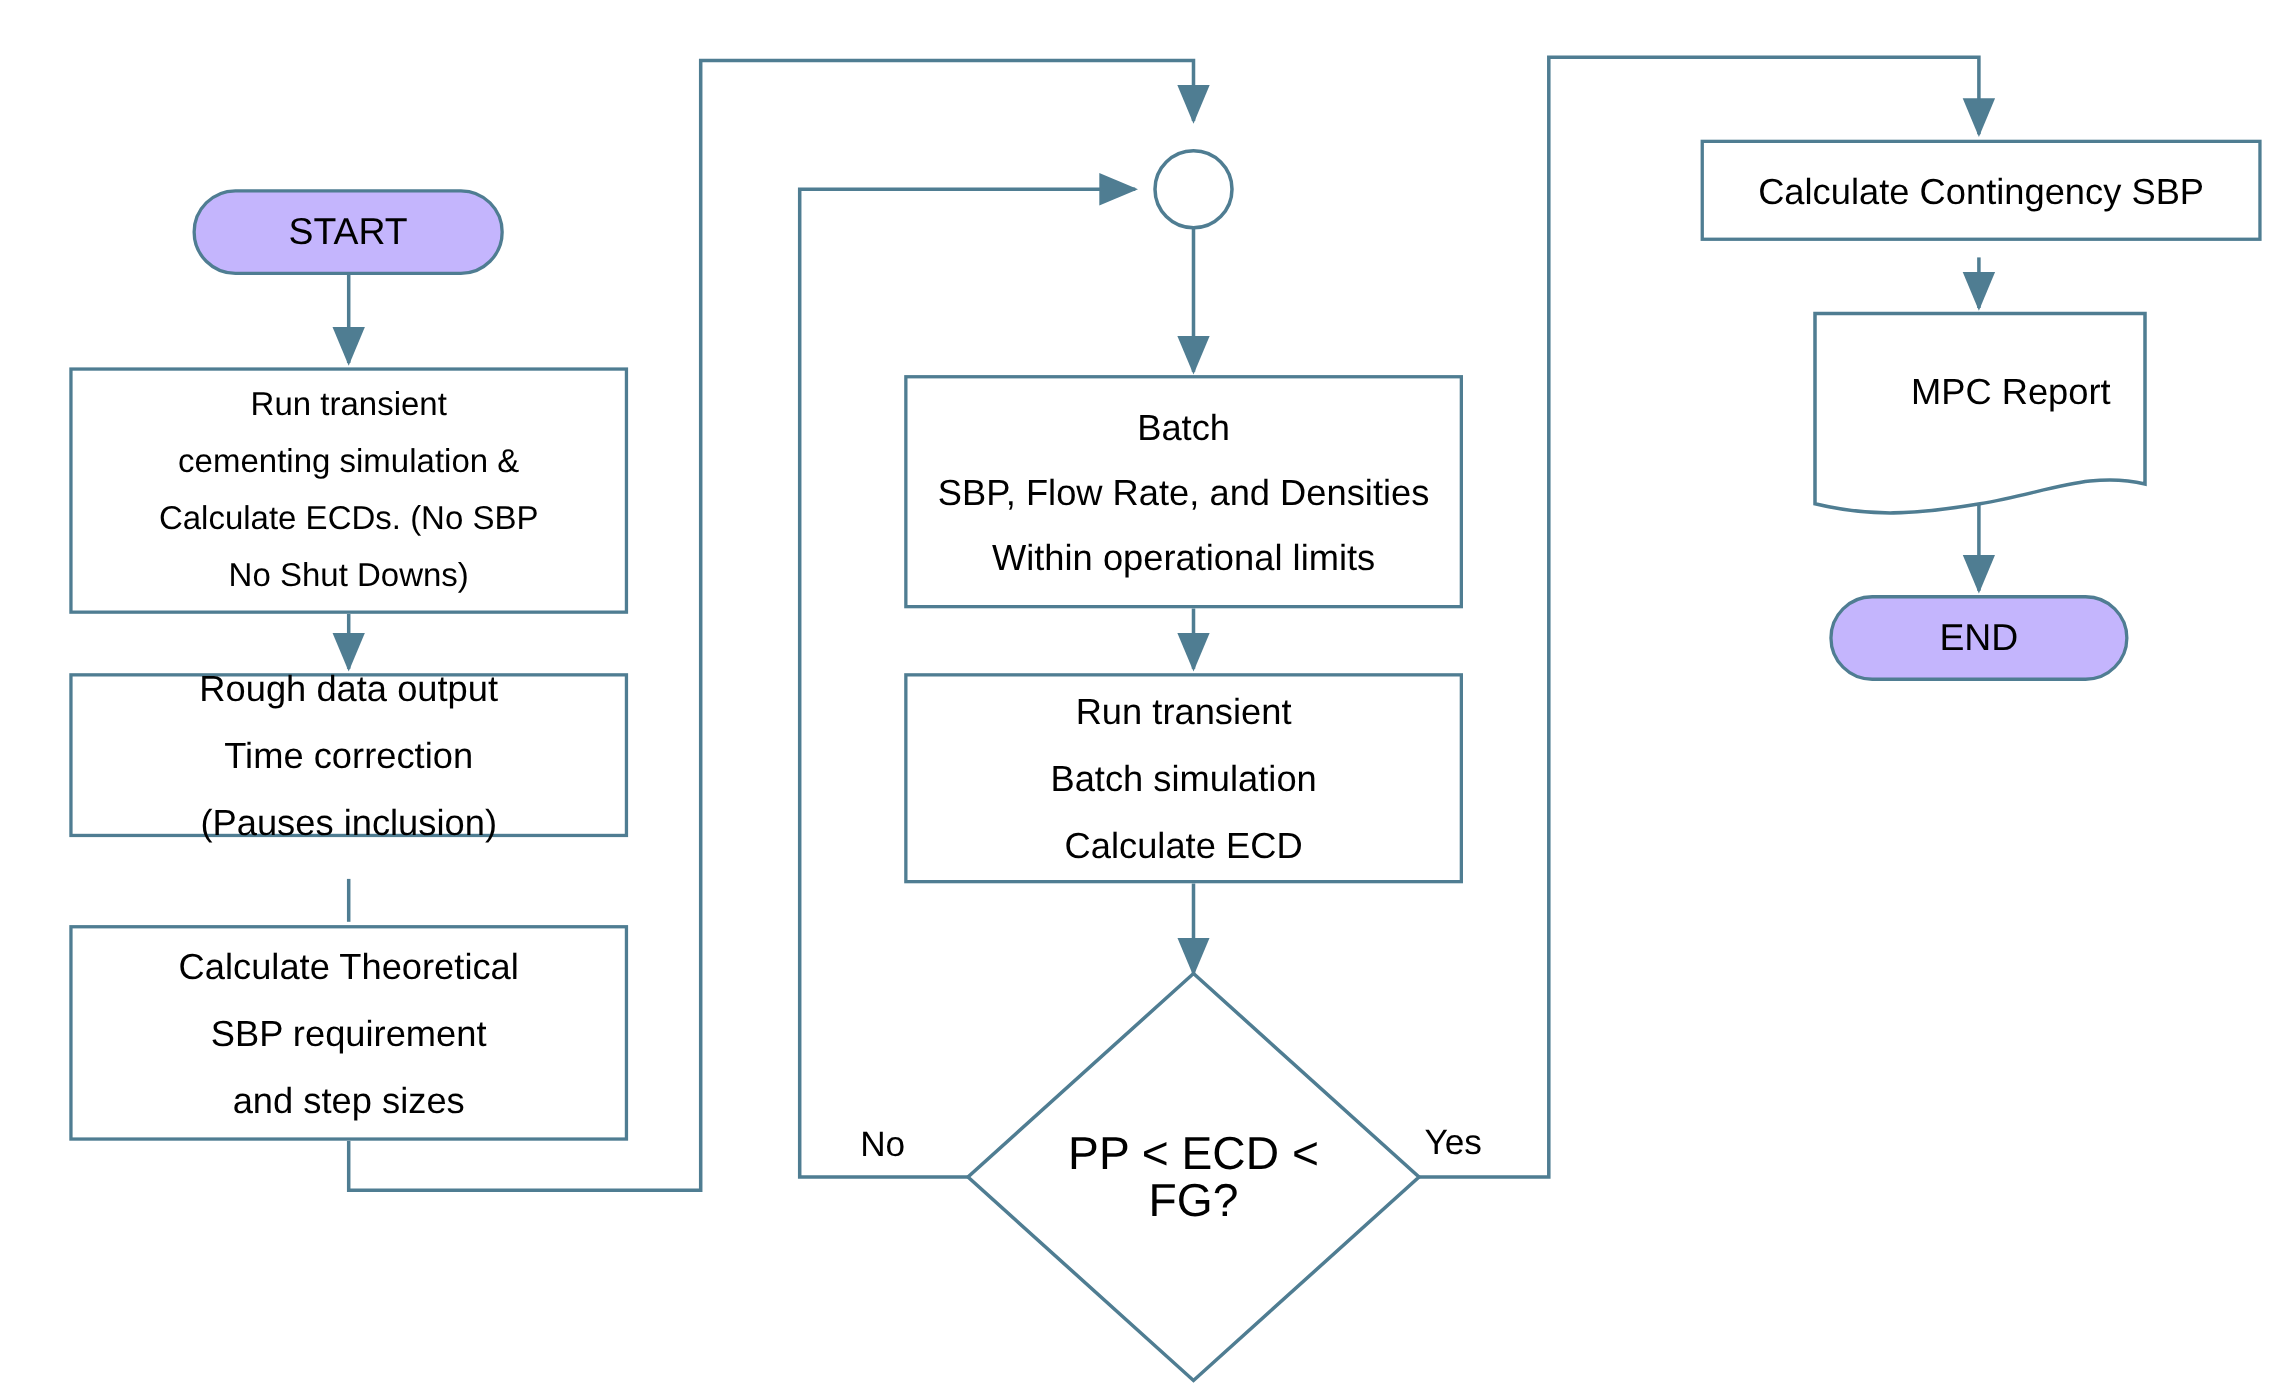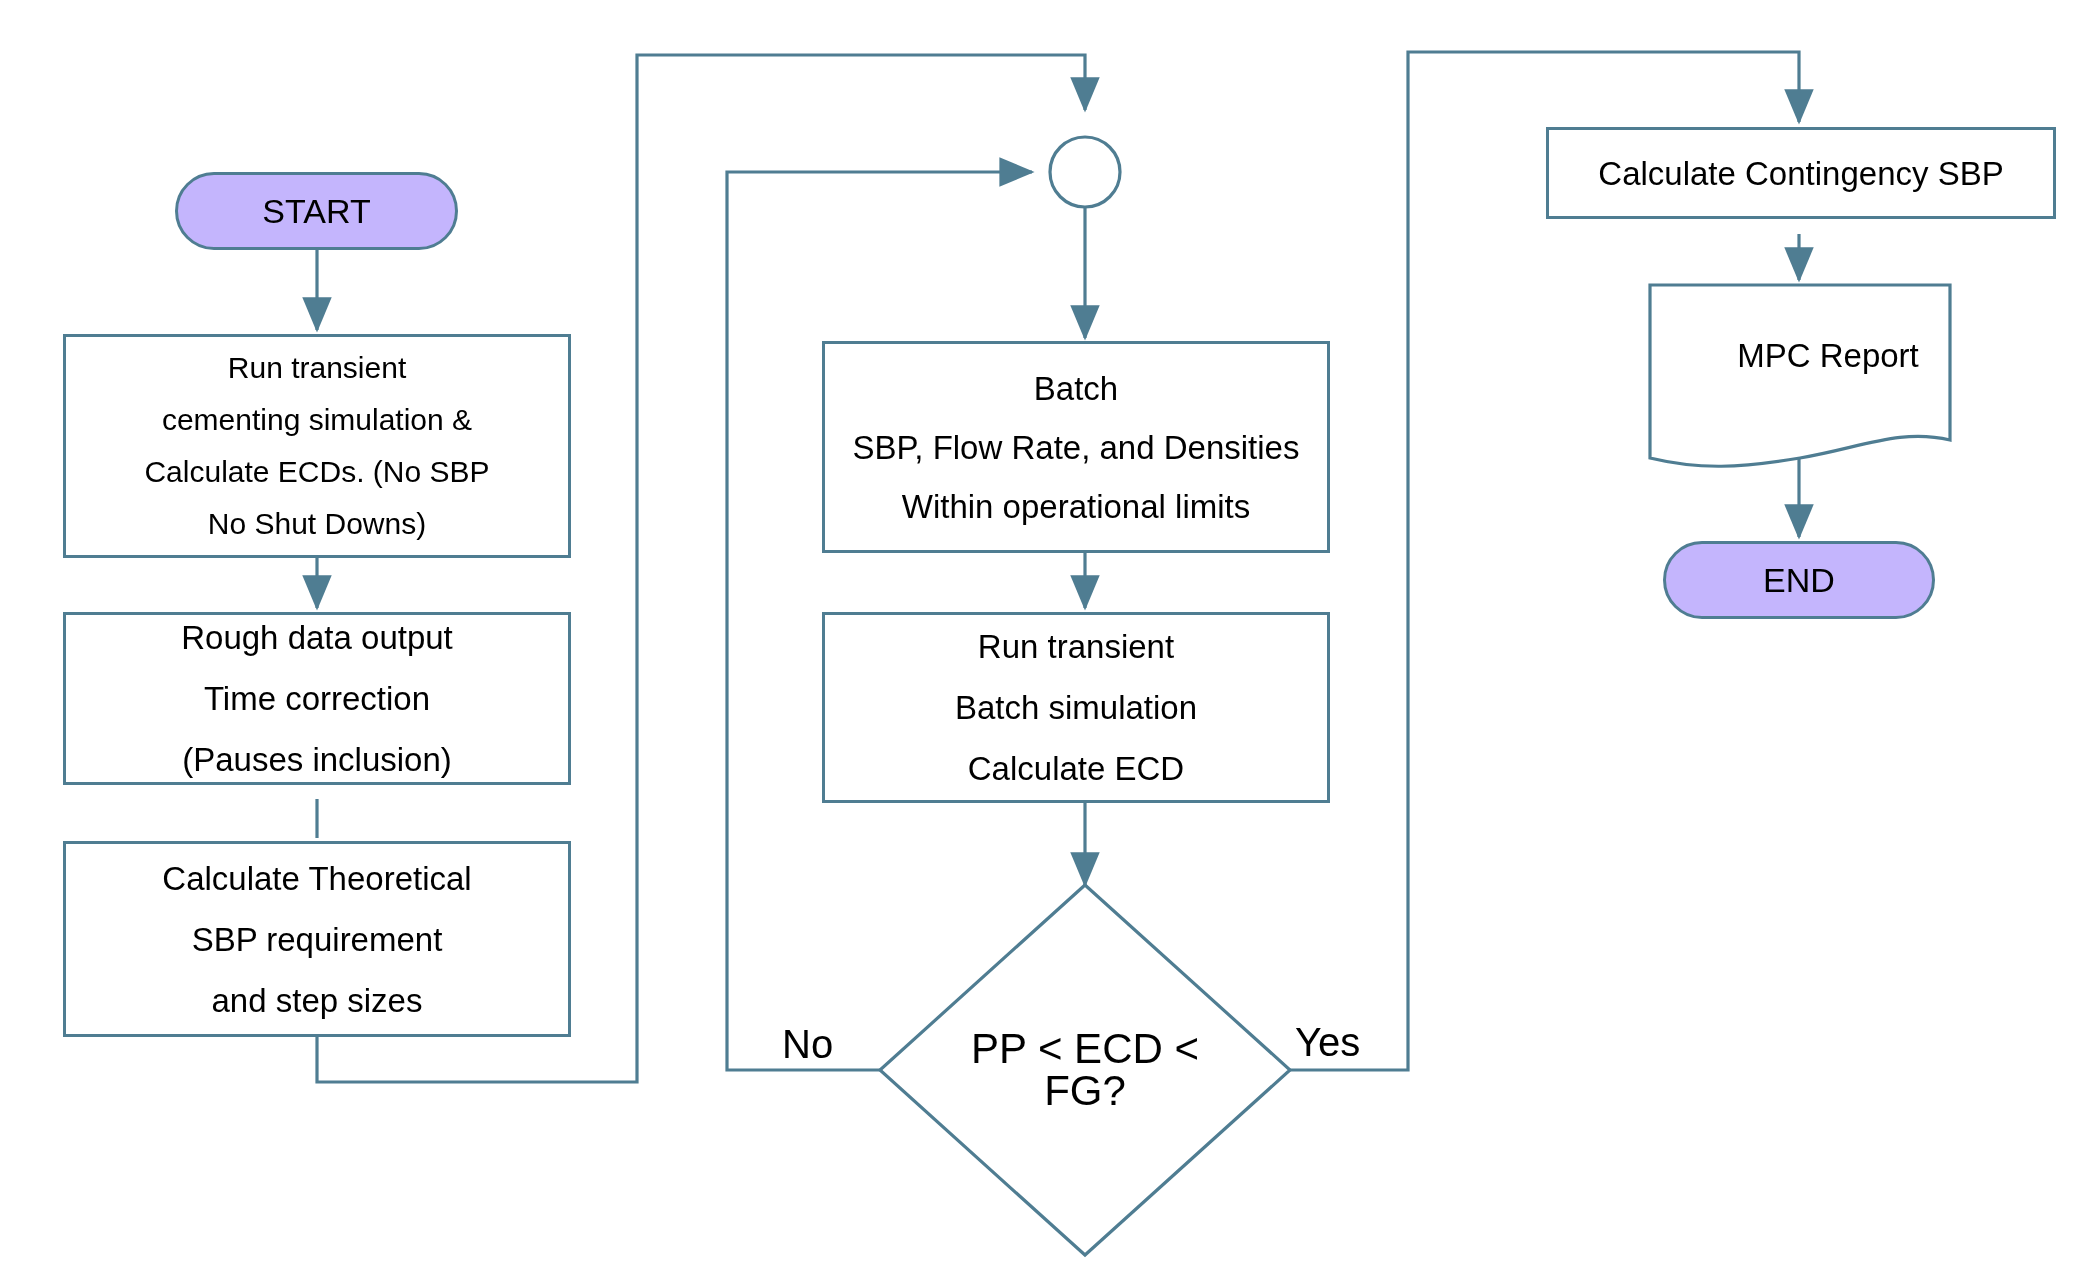--- a/index.html
+++ b/index.html
@@ -48,21 +48,21 @@
     display: block;
     line-height: 1.0;
   }
   .f30 { font-size: 30px; }
   .f31 { font-size: 42px; }
   .f33 { font-size: 33px; }
   .f34 { font-size: 34px; }
   .edge-label {
     position: absolute;
     color: #000000;
-    font-size: 40px;
+    font-size: 32px;
     z-index: 4;
     white-space: nowrap;
   }
   .docshape {
     position: absolute;
     z-index: 3;
   }
   .docshape .doclabel {
     position: absolute;
     left: 0;
@@ -119,21 +119,21 @@
     <span class="line f34">START</span>
   </div>
 
   <div class="node proc" style="left:63px; top:334px; width:508px; height:224px; gap:22px;">
     <span class="line f30">Run transient</span>
     <span class="line f30">cementing simulation &amp;</span>
     <span class="line f30">Calculate ECDs. (No SBP</span>
     <span class="line f30">No Shut Downs)</span>
   </div>
 
-  <div class="node proc" style="left:63px; top:612px; width:508px; height:173px; gap:28px;">
+  <div class="node proc" style="left:63px; top:612px; width:508px; height:149px; gap:28px;">
     <span class="line f33">Rough data output</span>
     <span class="line f33">Time correction</span>
     <span class="line f33">(Pauses inclusion)</span>
   </div>
 
   <div class="node proc" style="left:63px; top:841px; width:508px; height:196px; gap:28px;">
     <span class="line f33">Calculate Theoretical</span>
     <span class="line f33">SBP requirement</span>
     <span class="line f33">and step sizes</span>
   </div>

